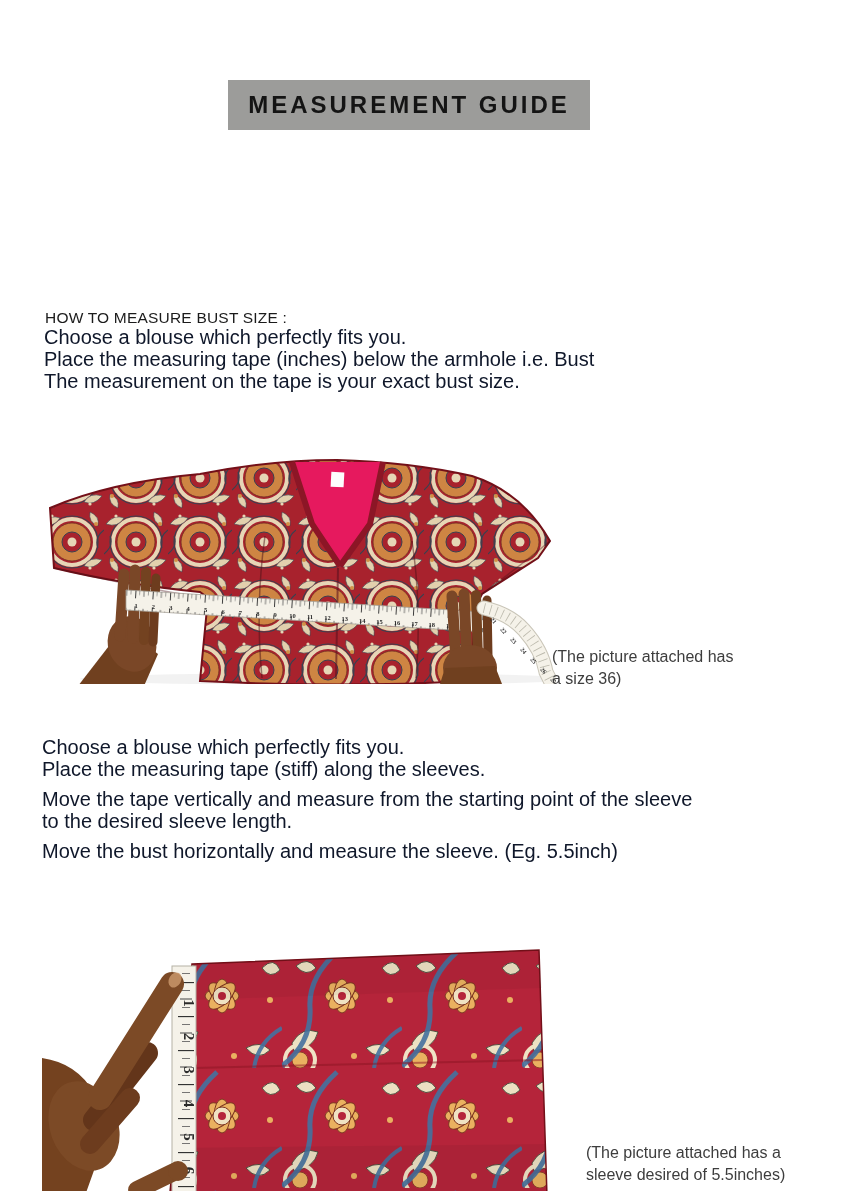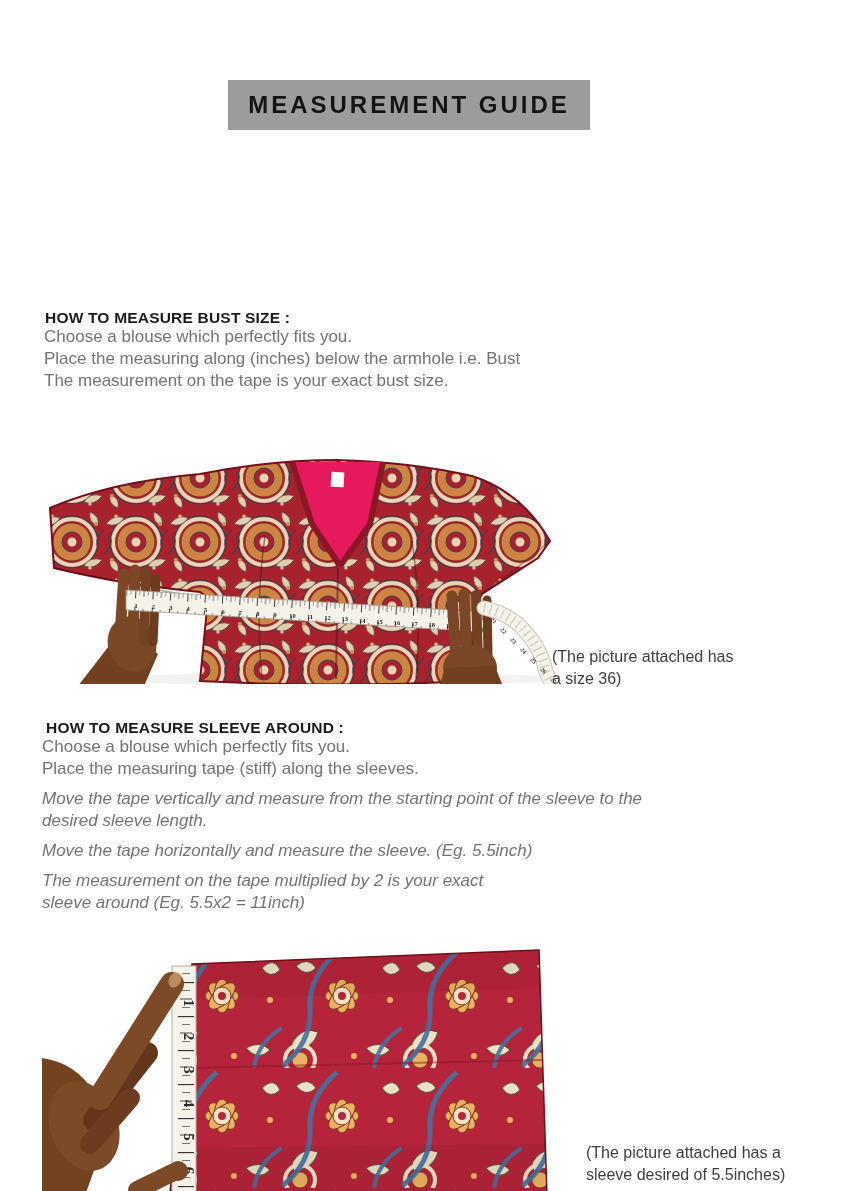--- a/index.html
+++ b/index.html
@@ -20,30 +20,30 @@
   .title-banner h1{
     margin:0;font-size:24px;font-weight:bold;letter-spacing:3px;
     color:#141414;white-space:nowrap;
   }
   .intro{
     position:absolute;left:47px;top:131px;width:492px;
     font-size:16px;line-height:22px;color:#3d3d3d;
   }
   .section-heading{
     position:absolute;
-    font-size:15.5px;font-weight:bold;color:#1b1b1b;letter-spacing:.2px;
+    font-size:15.5px;font-weight:normal;color:#1b1b1b;letter-spacing:.2px;
     white-space:nowrap;
   }
   .heading-bust{left:45px;top:256px;}
   .heading-sleeve{left:46px;top:666px;}
-  .steps{position:absolute;font-size:17px;line-height:22px;color:#737373;}
+  .steps{position:absolute;font-size:20px;line-height:22px;color:#0f172a;}
   .steps-bust{left:44px;top:286px;width:560px;}
   .steps-sleeve{left:42px;top:696px;width:710px;}
   .steps p{margin:0;}
-  .steps p.gap{margin-top:8px;font-style:italic;}
+  .steps p.gap{margin-top:8px;}
   .steps p.gap-sm{margin-top:4px;}
   .w480{max-width:480px;}
   .w650{max-width:655px;}
   .photo{position:absolute;}
   .photo svg{display:block;}
   .caption{
     position:absolute;font-size:16px;line-height:22px;color:#3d3d3d;
   }
   .caption-bust{left:552px;top:590px;width:190px;}
   .caption-sleeve{left:586px;top:1086px;width:200px;}
@@ -54,21 +54,21 @@
 <div class="page">
 
   <div class="title-banner">
     <h1>MEASUREMENT GUIDE</h1>
   </div>
 
 
   <h2 class="section-heading heading-bust">HOW TO MEASURE BUST SIZE :</h2>
   <div class="steps steps-bust">
     <p>Choose a blouse which perfectly fits you.</p>
-    <p>Place the measuring along (inches) below the armhole i.e. Bust</p>
+    <p>Place the measuring tape (inches) below the armhole i.e. Bust</p>
     <p>The measurement on the tape is your exact bust size.</p>
   </div>
 
   <figure class="photo" style="left:40px;top:406px;margin:0;">
     <svg width="516" height="238" viewBox="0 0 516 238" role="img" aria-label="Readymade kalamkari blouse held flat with a measuring tape stretched across the bust by two hands">
       <defs>
         <pattern id="kal1" width="64" height="64" patternUnits="userSpaceOnUse">
           <rect width="64" height="64" fill="#a8222d"></rect>
           <circle cx="32" cy="32" r="26" fill="none" stroke="#39404f" stroke-width="1.2"></circle>
           <circle cx="32" cy="32" r="23" fill="none" stroke="#e6d6b6" stroke-width="4"></circle>
@@ -176,27 +176,25 @@
             <text x="492" y="216" font-size="6" fill="#2b2b2b" text-anchor="middle" font-family="&quot;Liberation Serif&quot;,&quot;DejaVu Serif&quot;,serif" font-weight="bold" transform="rotate(50 492 216)">25</text>
             <text x="502" y="226" font-size="6" fill="#2b2b2b" text-anchor="middle" font-family="&quot;Liberation Serif&quot;,&quot;DejaVu Serif&quot;,serif" font-weight="bold" transform="rotate(50 502 226)">26</text>
             <text x="512" y="236" font-size="6" fill="#2b2b2b" text-anchor="middle" font-family="&quot;Liberation Serif&quot;,&quot;DejaVu Serif&quot;,serif" font-weight="bold" transform="rotate(50 512 236)">27</text>
           </g>
       </g>
     </svg>
   </figure>
 
   <p class="caption caption-bust">(The picture attached has a size 36)</p>
 
-  <h2 class="section-heading heading-sleeve">HOW TO MEASURE SLEEVE AROUND :</h2>
   <div class="steps steps-sleeve">
     <p>Choose a blouse which perfectly fits you.</p>
     <p>Place the measuring tape (stiff) along the sleeves.</p>
     <p class="gap w650">Move the tape vertically and measure from the starting point of the sleeve to the desired sleeve length.</p>
-    <p class="gap">Move the tape horizontally and measure the sleeve. (Eg. 5.5inch)</p>
-    <p class="gap w480">The measurement on the tape multiplied by 2 is your exact sleeve around (Eg. 5.5x2 = 11inch)</p>
+    <p class="gap">Move the bust horizontally and measure the sleeve. (Eg. 5.5inch)</p>
   </div>
 
   <figure class="photo" style="left:42px;top:908px;margin:0;">
     <svg width="545" height="258" viewBox="0 0 545 258" role="img" aria-label="Close-up of blouse sleeve fabric with a vertical measuring tape held by a hand">
       <defs>
         <pattern id="kal2" width="120" height="120" patternUnits="userSpaceOnUse">
           <rect width="120" height="120" fill="#b5243a"></rect>
           <g transform="translate(60,48)">
             <g fill="#eab160" stroke="#7d3420" stroke-width="1">
               <ellipse rx="17" ry="8"></ellipse>

